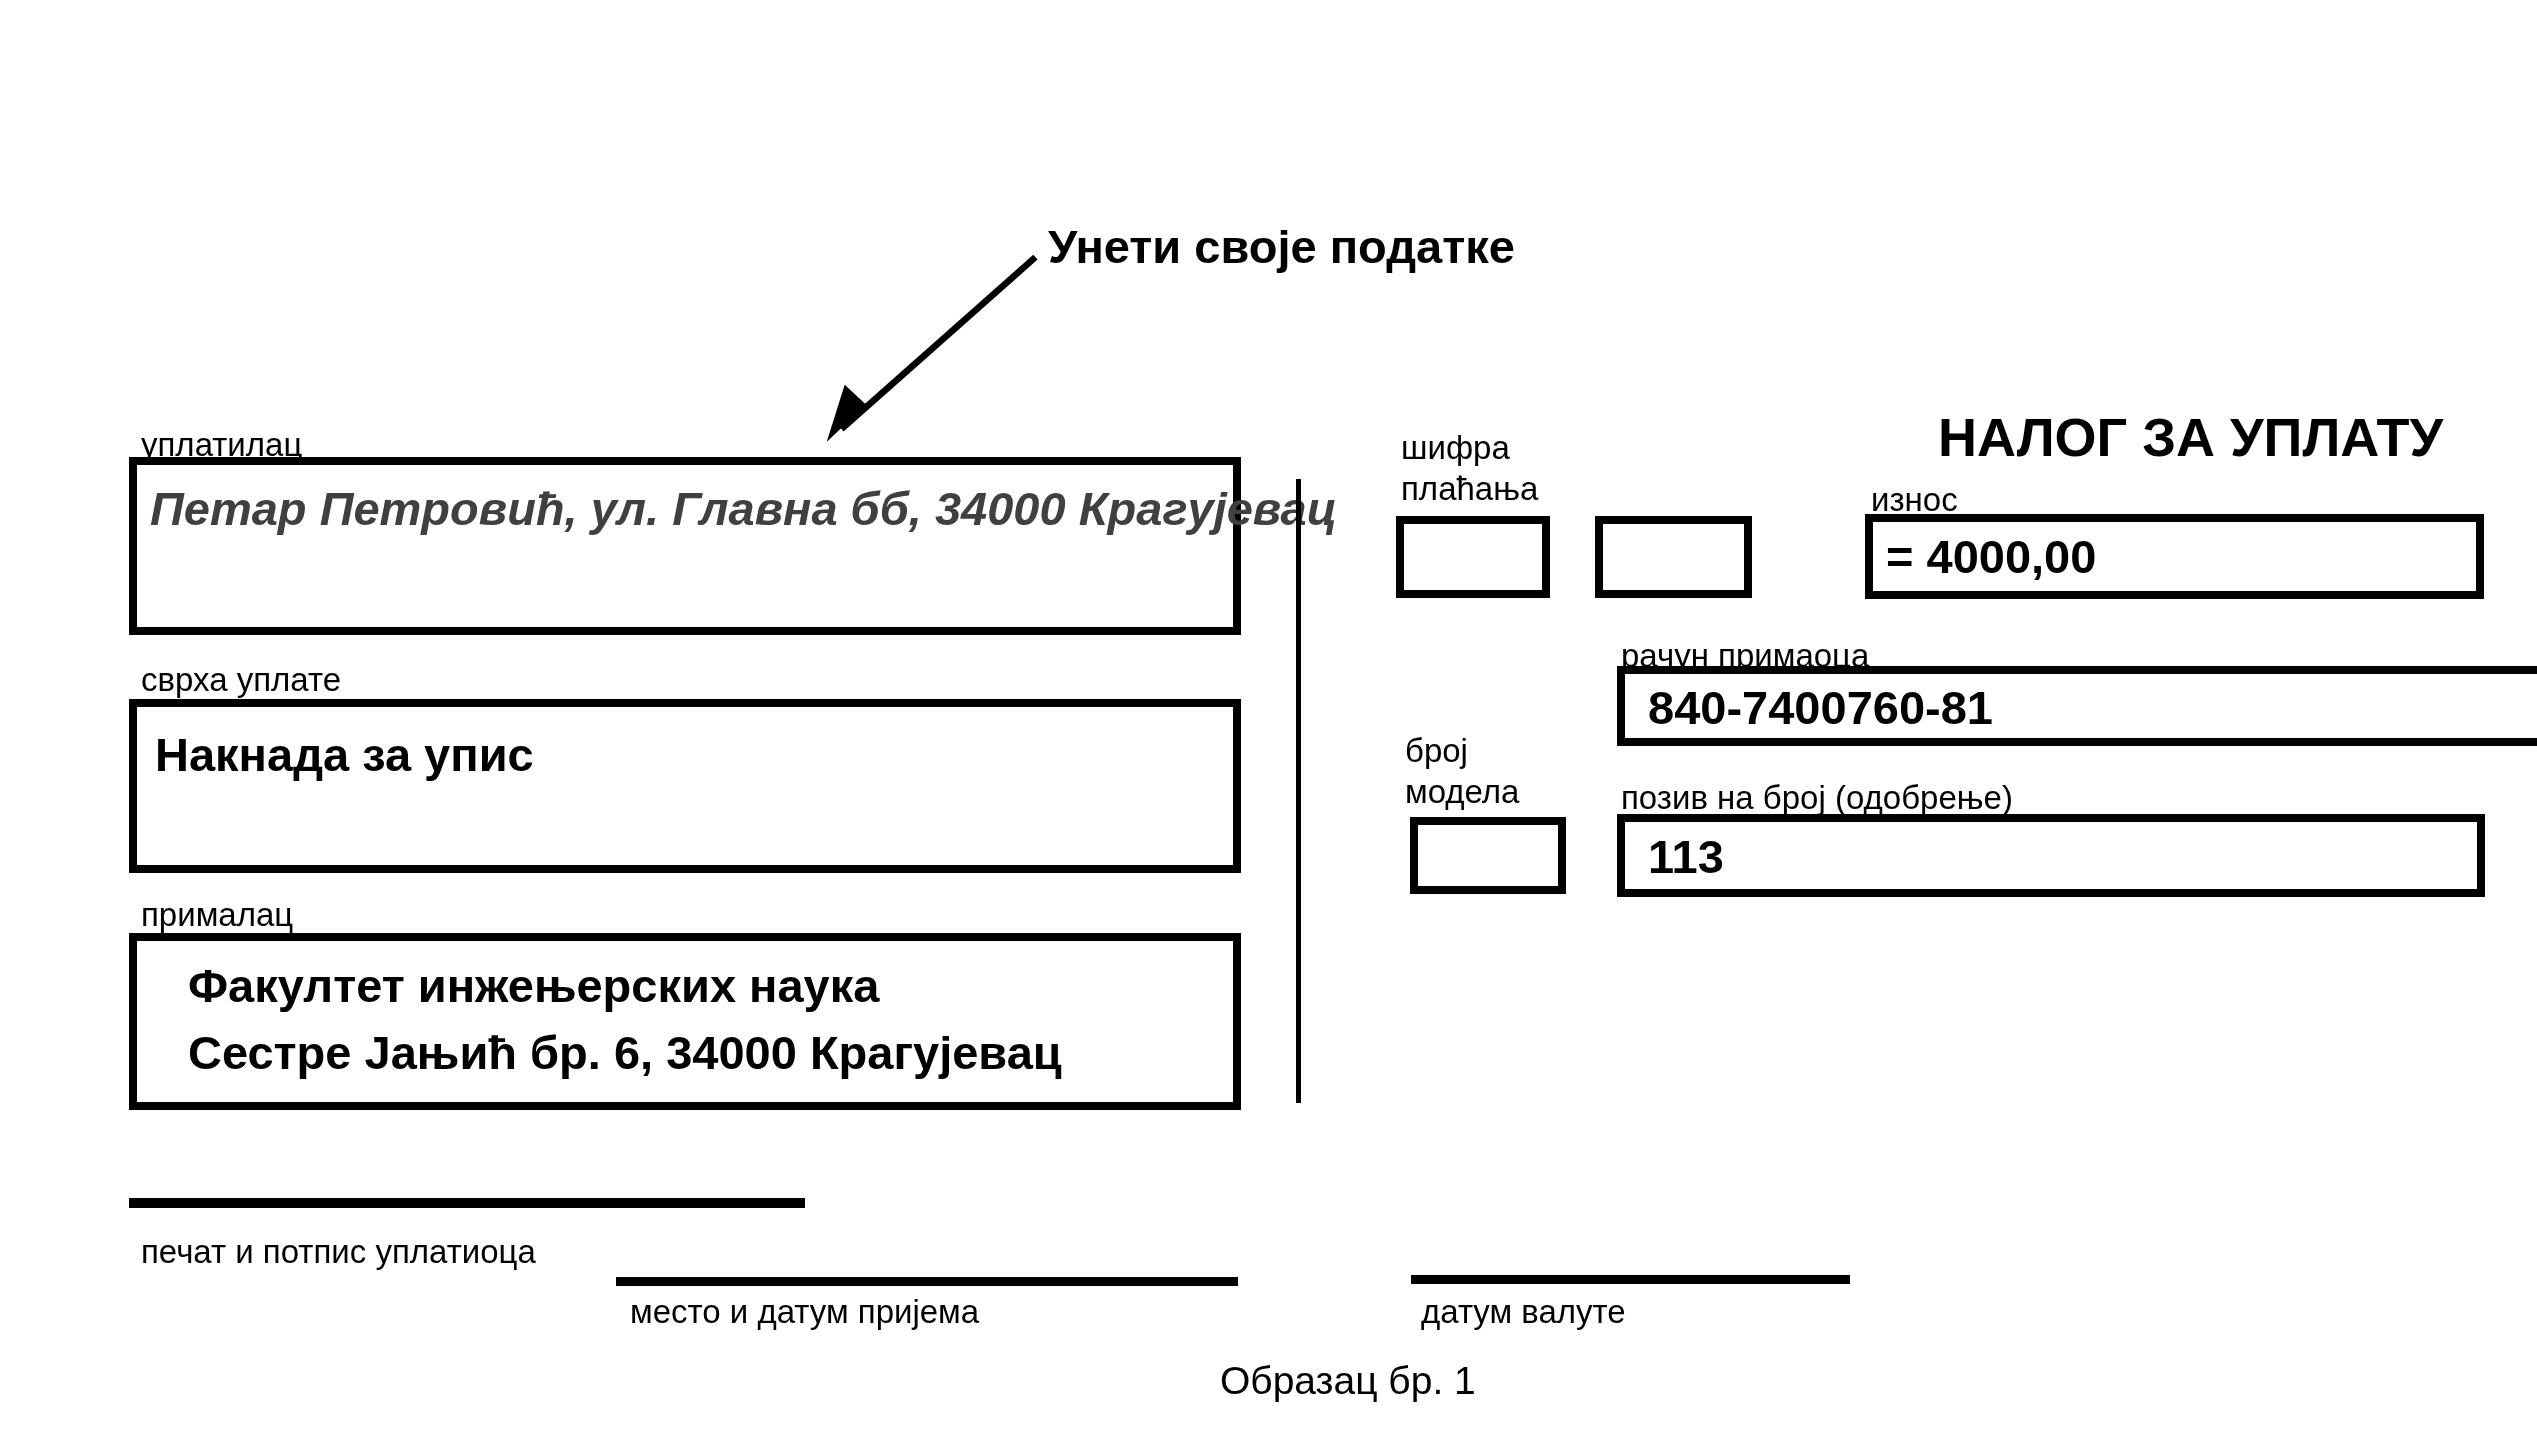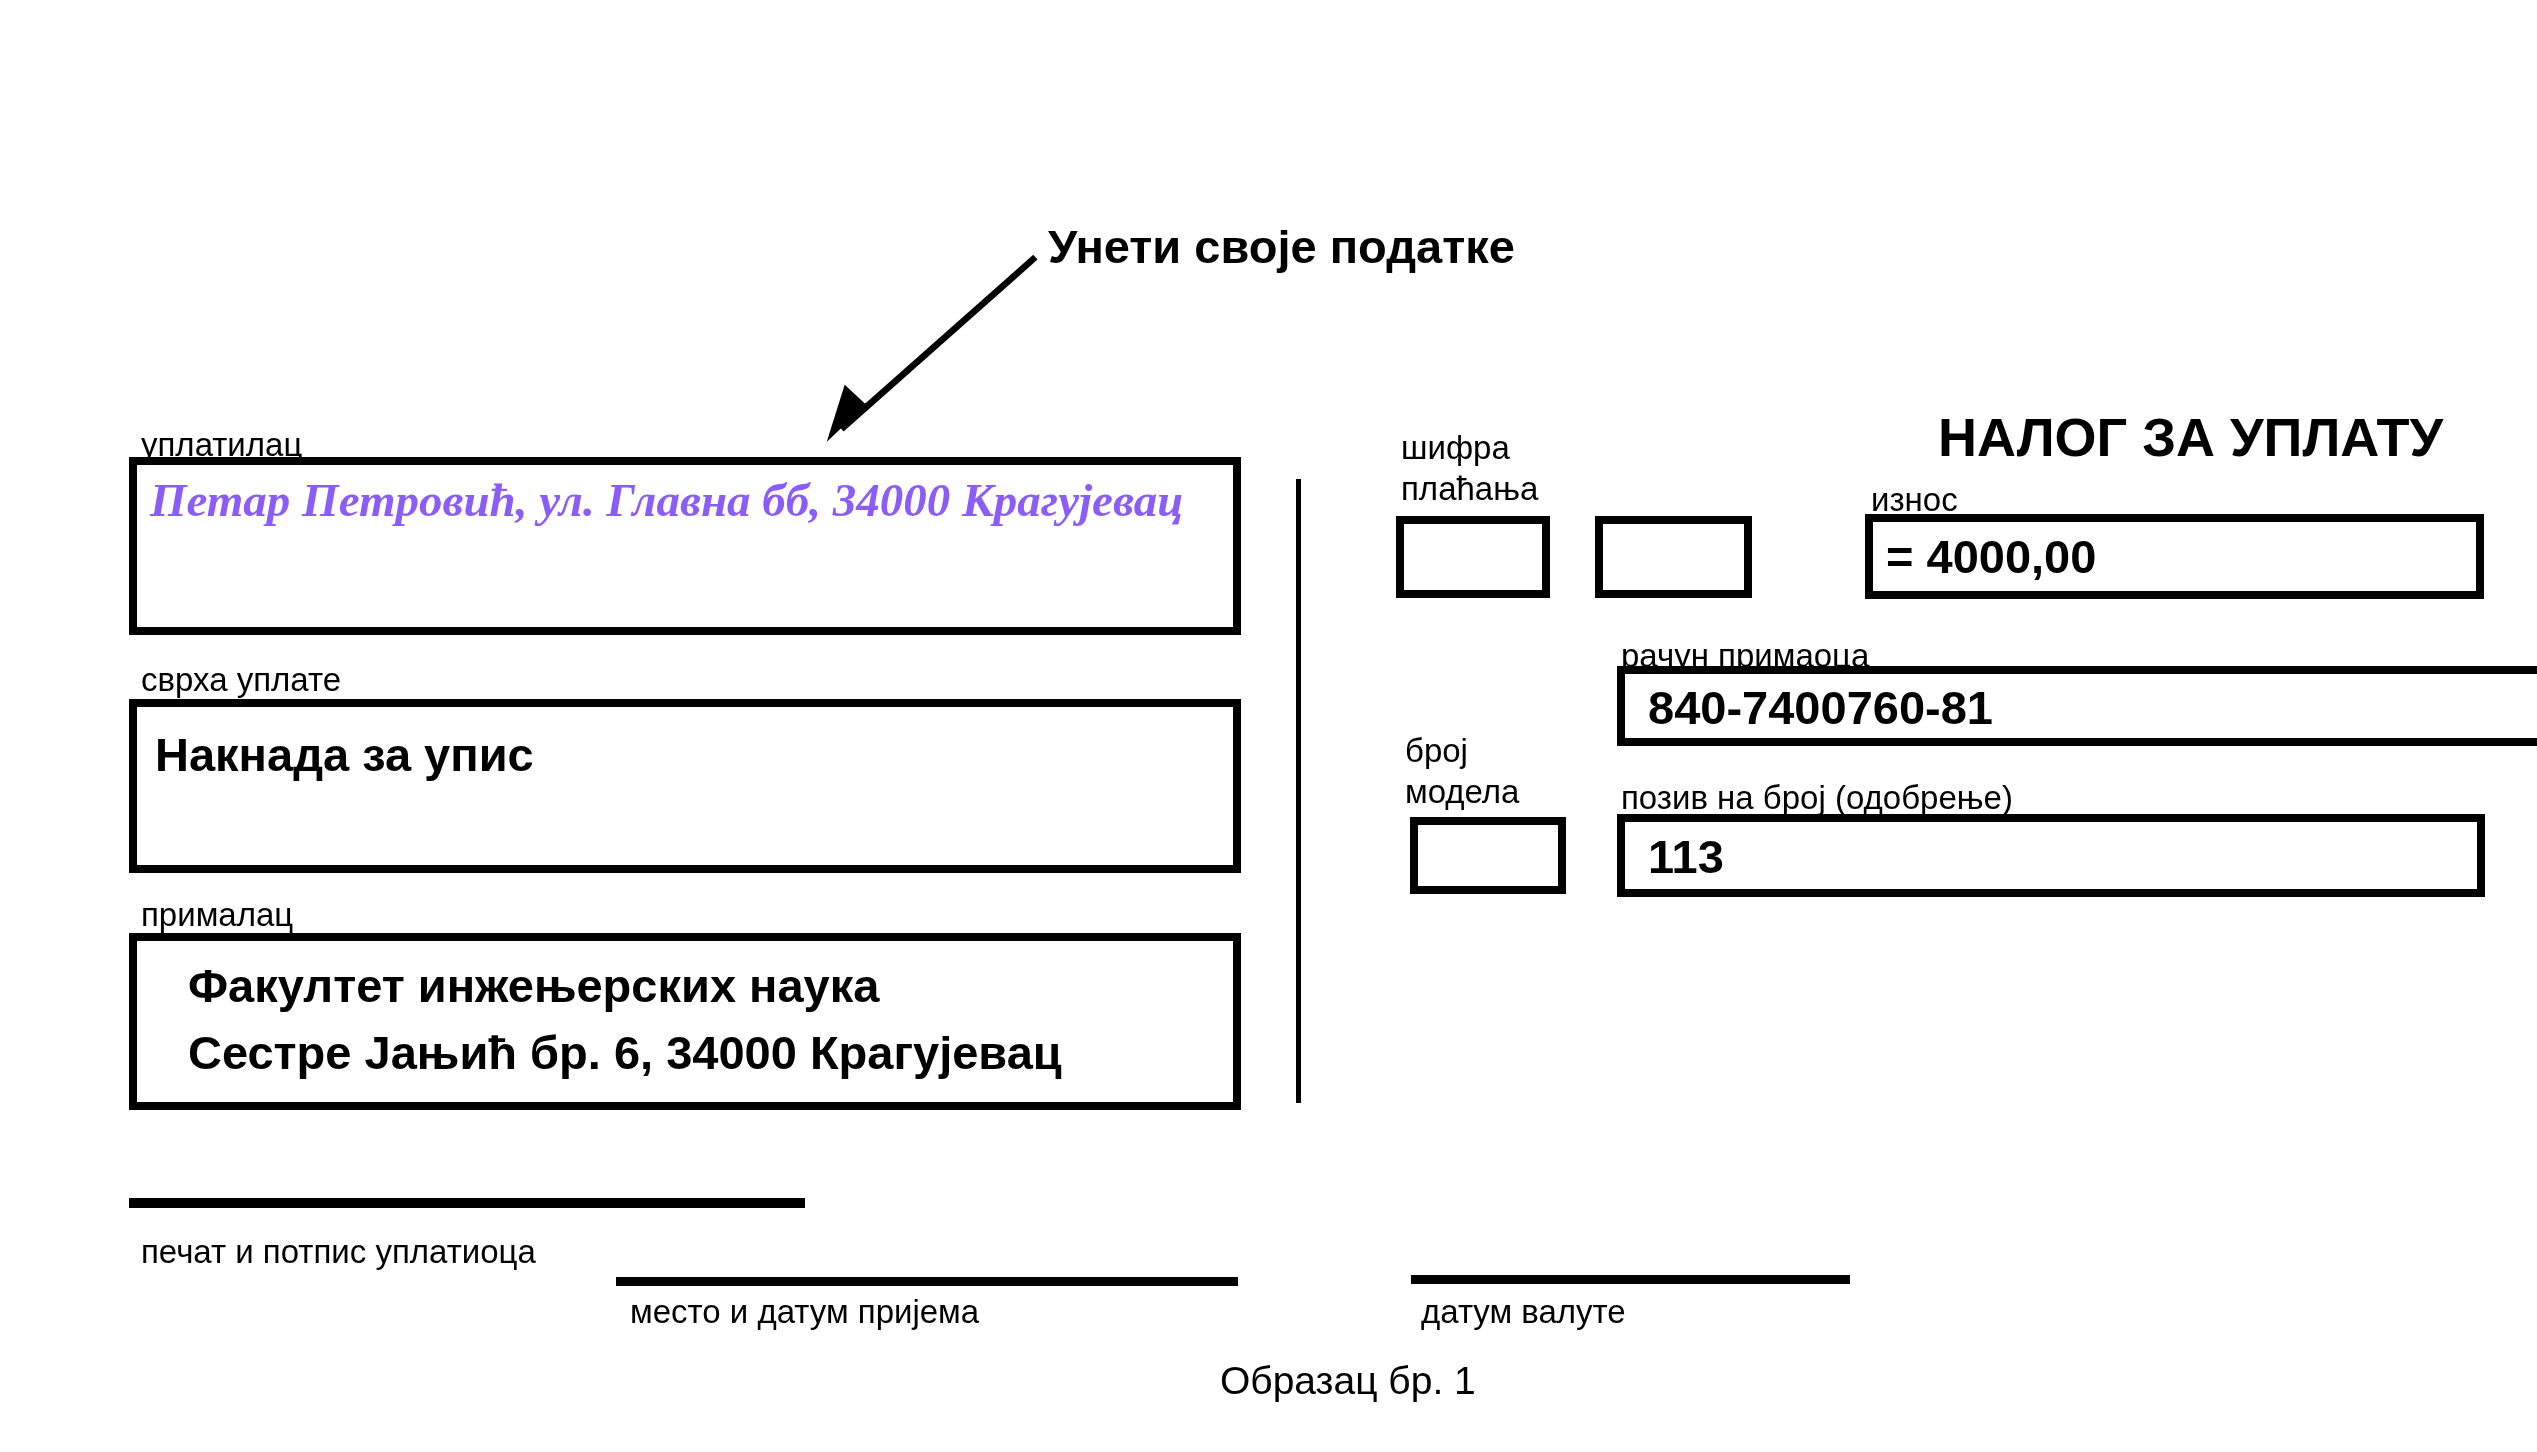--- a/index.html
+++ b/index.html
@@ -59,21 +59,21 @@
 
 
   <div class="abs annotation">Унети своје податке</div>
   <svg class="abs" style="left:802px; top:244px;" width="254" height="221" viewBox="0 0 310 270">
     <line x1="285" y1="16" x2="48" y2="226" stroke="#000" stroke-width="8"></line>
     <polygon points="30,242 78,196 52,172" fill="#000"></polygon>
   </svg>
 
   <div class="abs lbl" style="left:141px; top:426px;">уплатилац</div>
   <div class="abs box" style="left:129px; top:457px; width:1112px; height:178px;">
-    <div class="val red-val" style="padding: 8px 0px 0px 13px; color: #8b5cf6; font-family: Liberation Serif, serif;">Петар Петровић, ул. Главна бб, 34000 Крагујевац</div>
+    <div class="val red-val" style="padding: 17px 0px 0px 13px; color: #404040;">Петар Петровић, ул. Главна бб, 34000 Крагујевац</div>
   </div>
 
   <div class="abs lbl" style="left:141px; top:661px;">сврха уплате</div>
   <div class="abs box" style="left:129px; top:699px; width:1112px; height:174px;">
     <div class="val" style="padding:21px 0 0 18px;">Накнада за упис</div>
   </div>
 
   <div class="abs lbl" style="left:141px; top:896px;">прималац</div>
   <div class="abs box" style="left:129px; top:933px; width:1112px; height:177px;">
     <div class="val" style="padding:18px 0 0 51px;">Факултет инжењерских наука</div>

